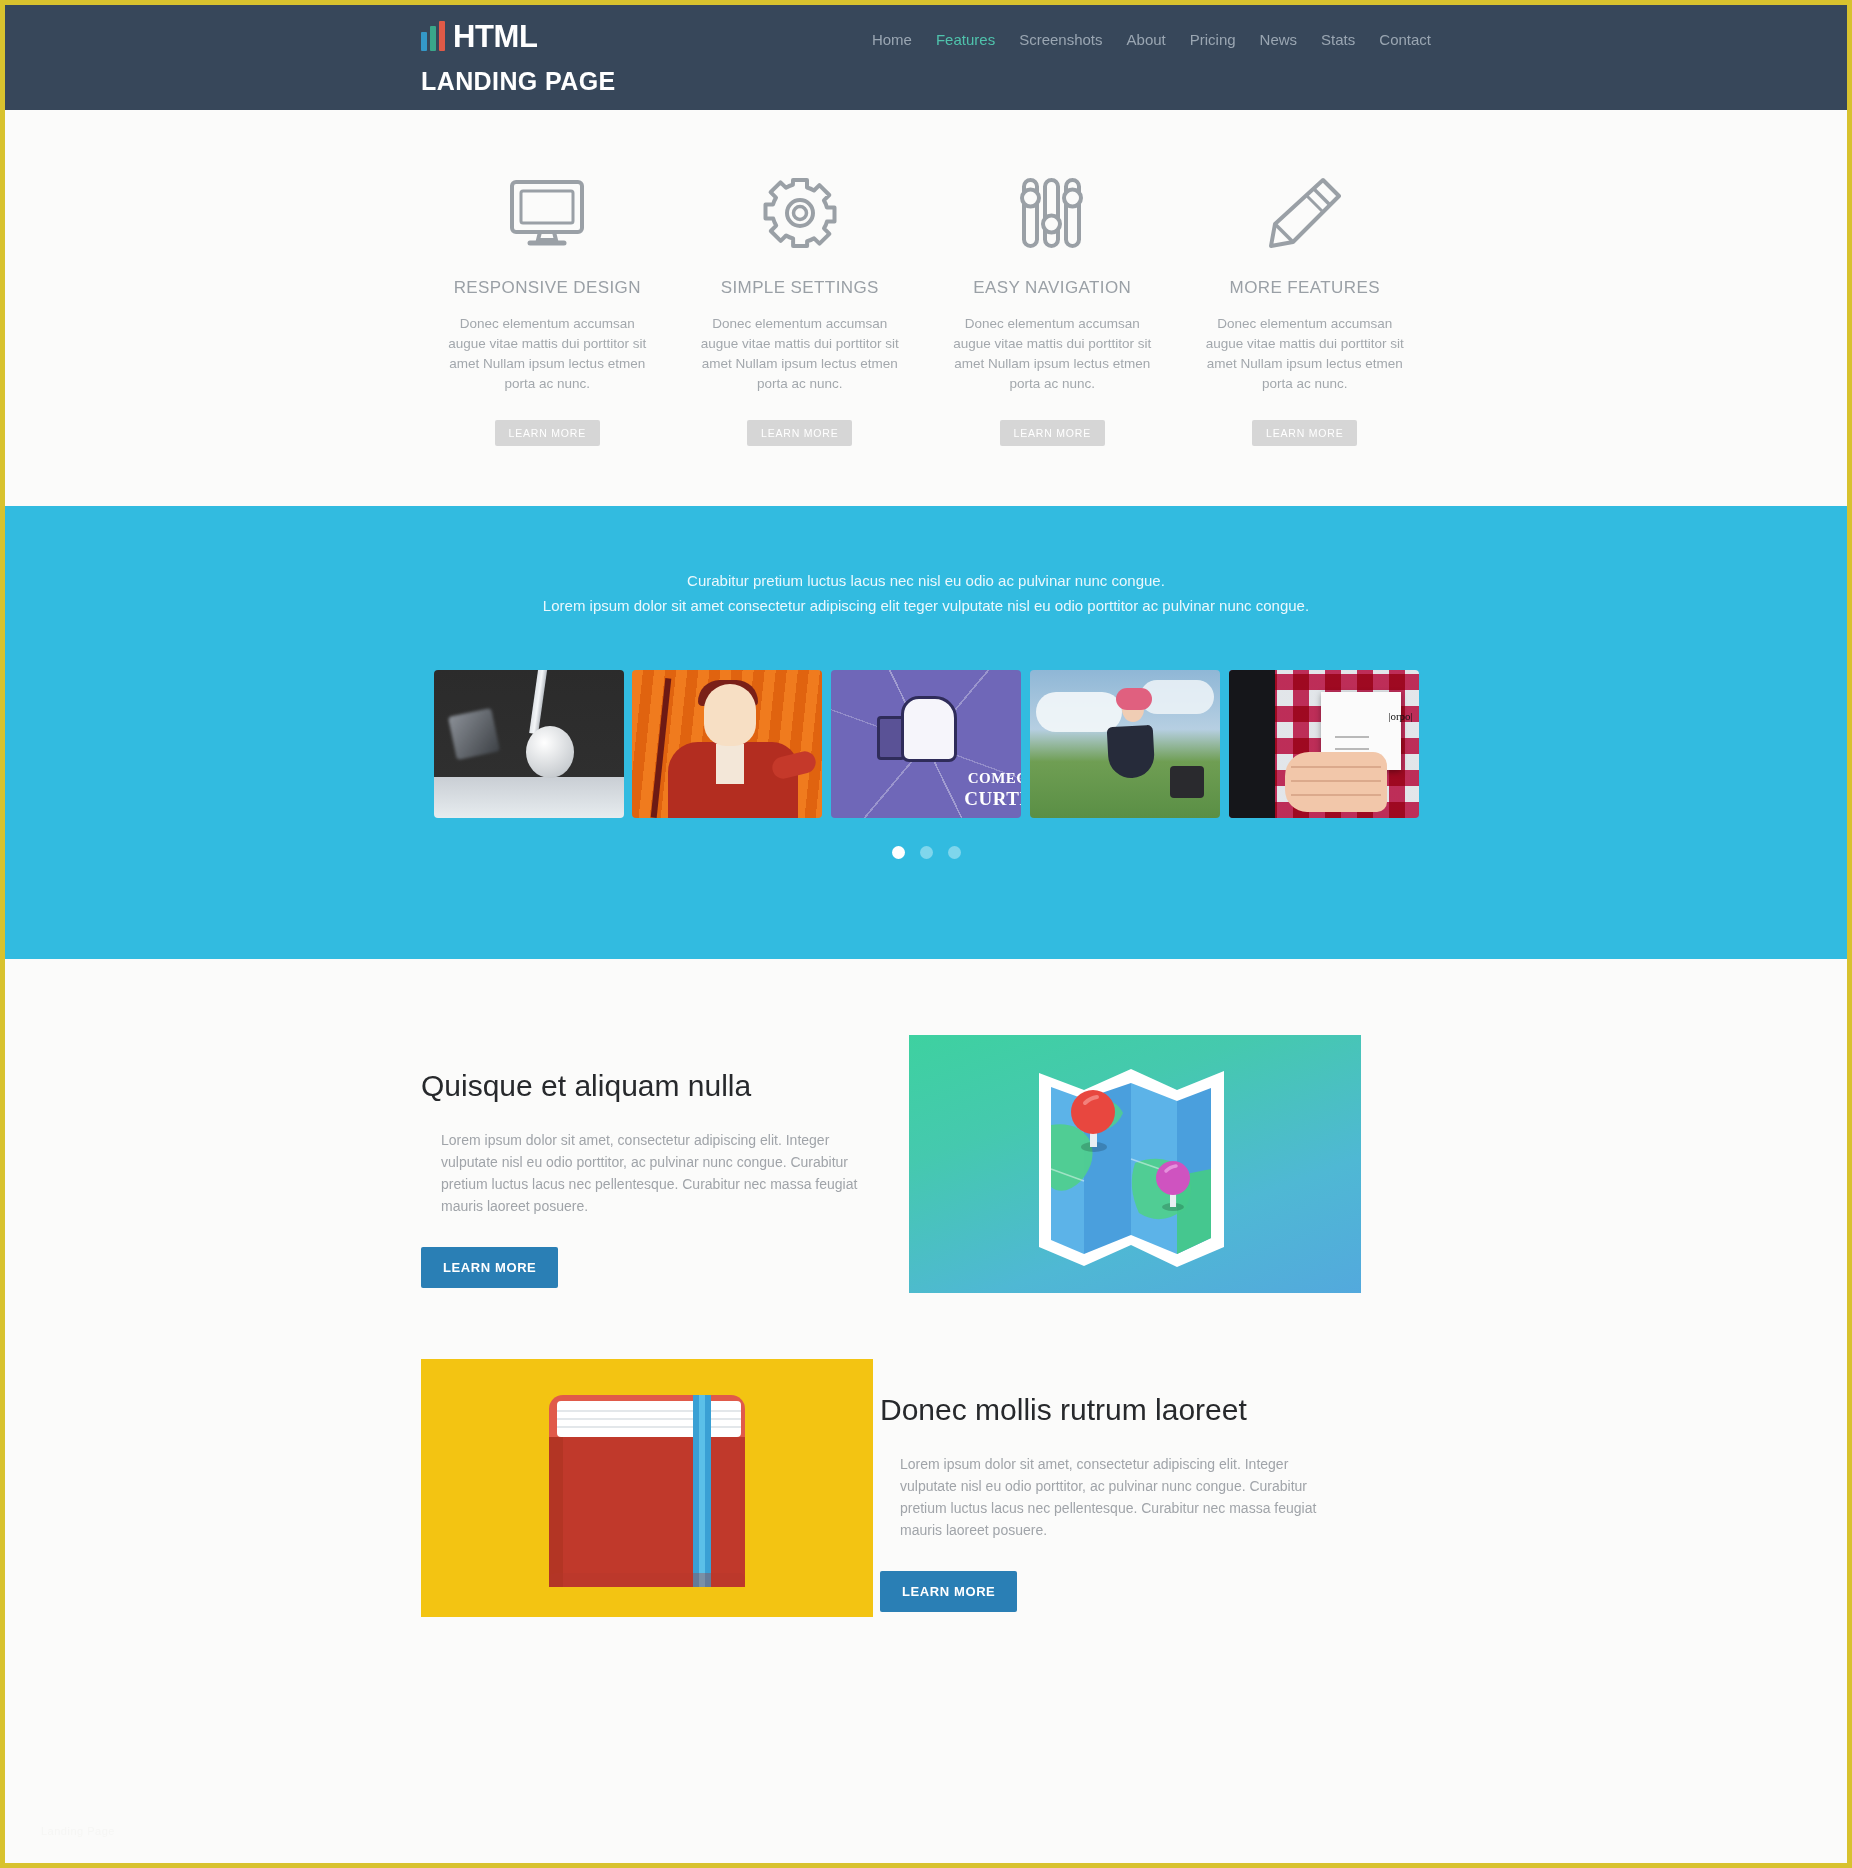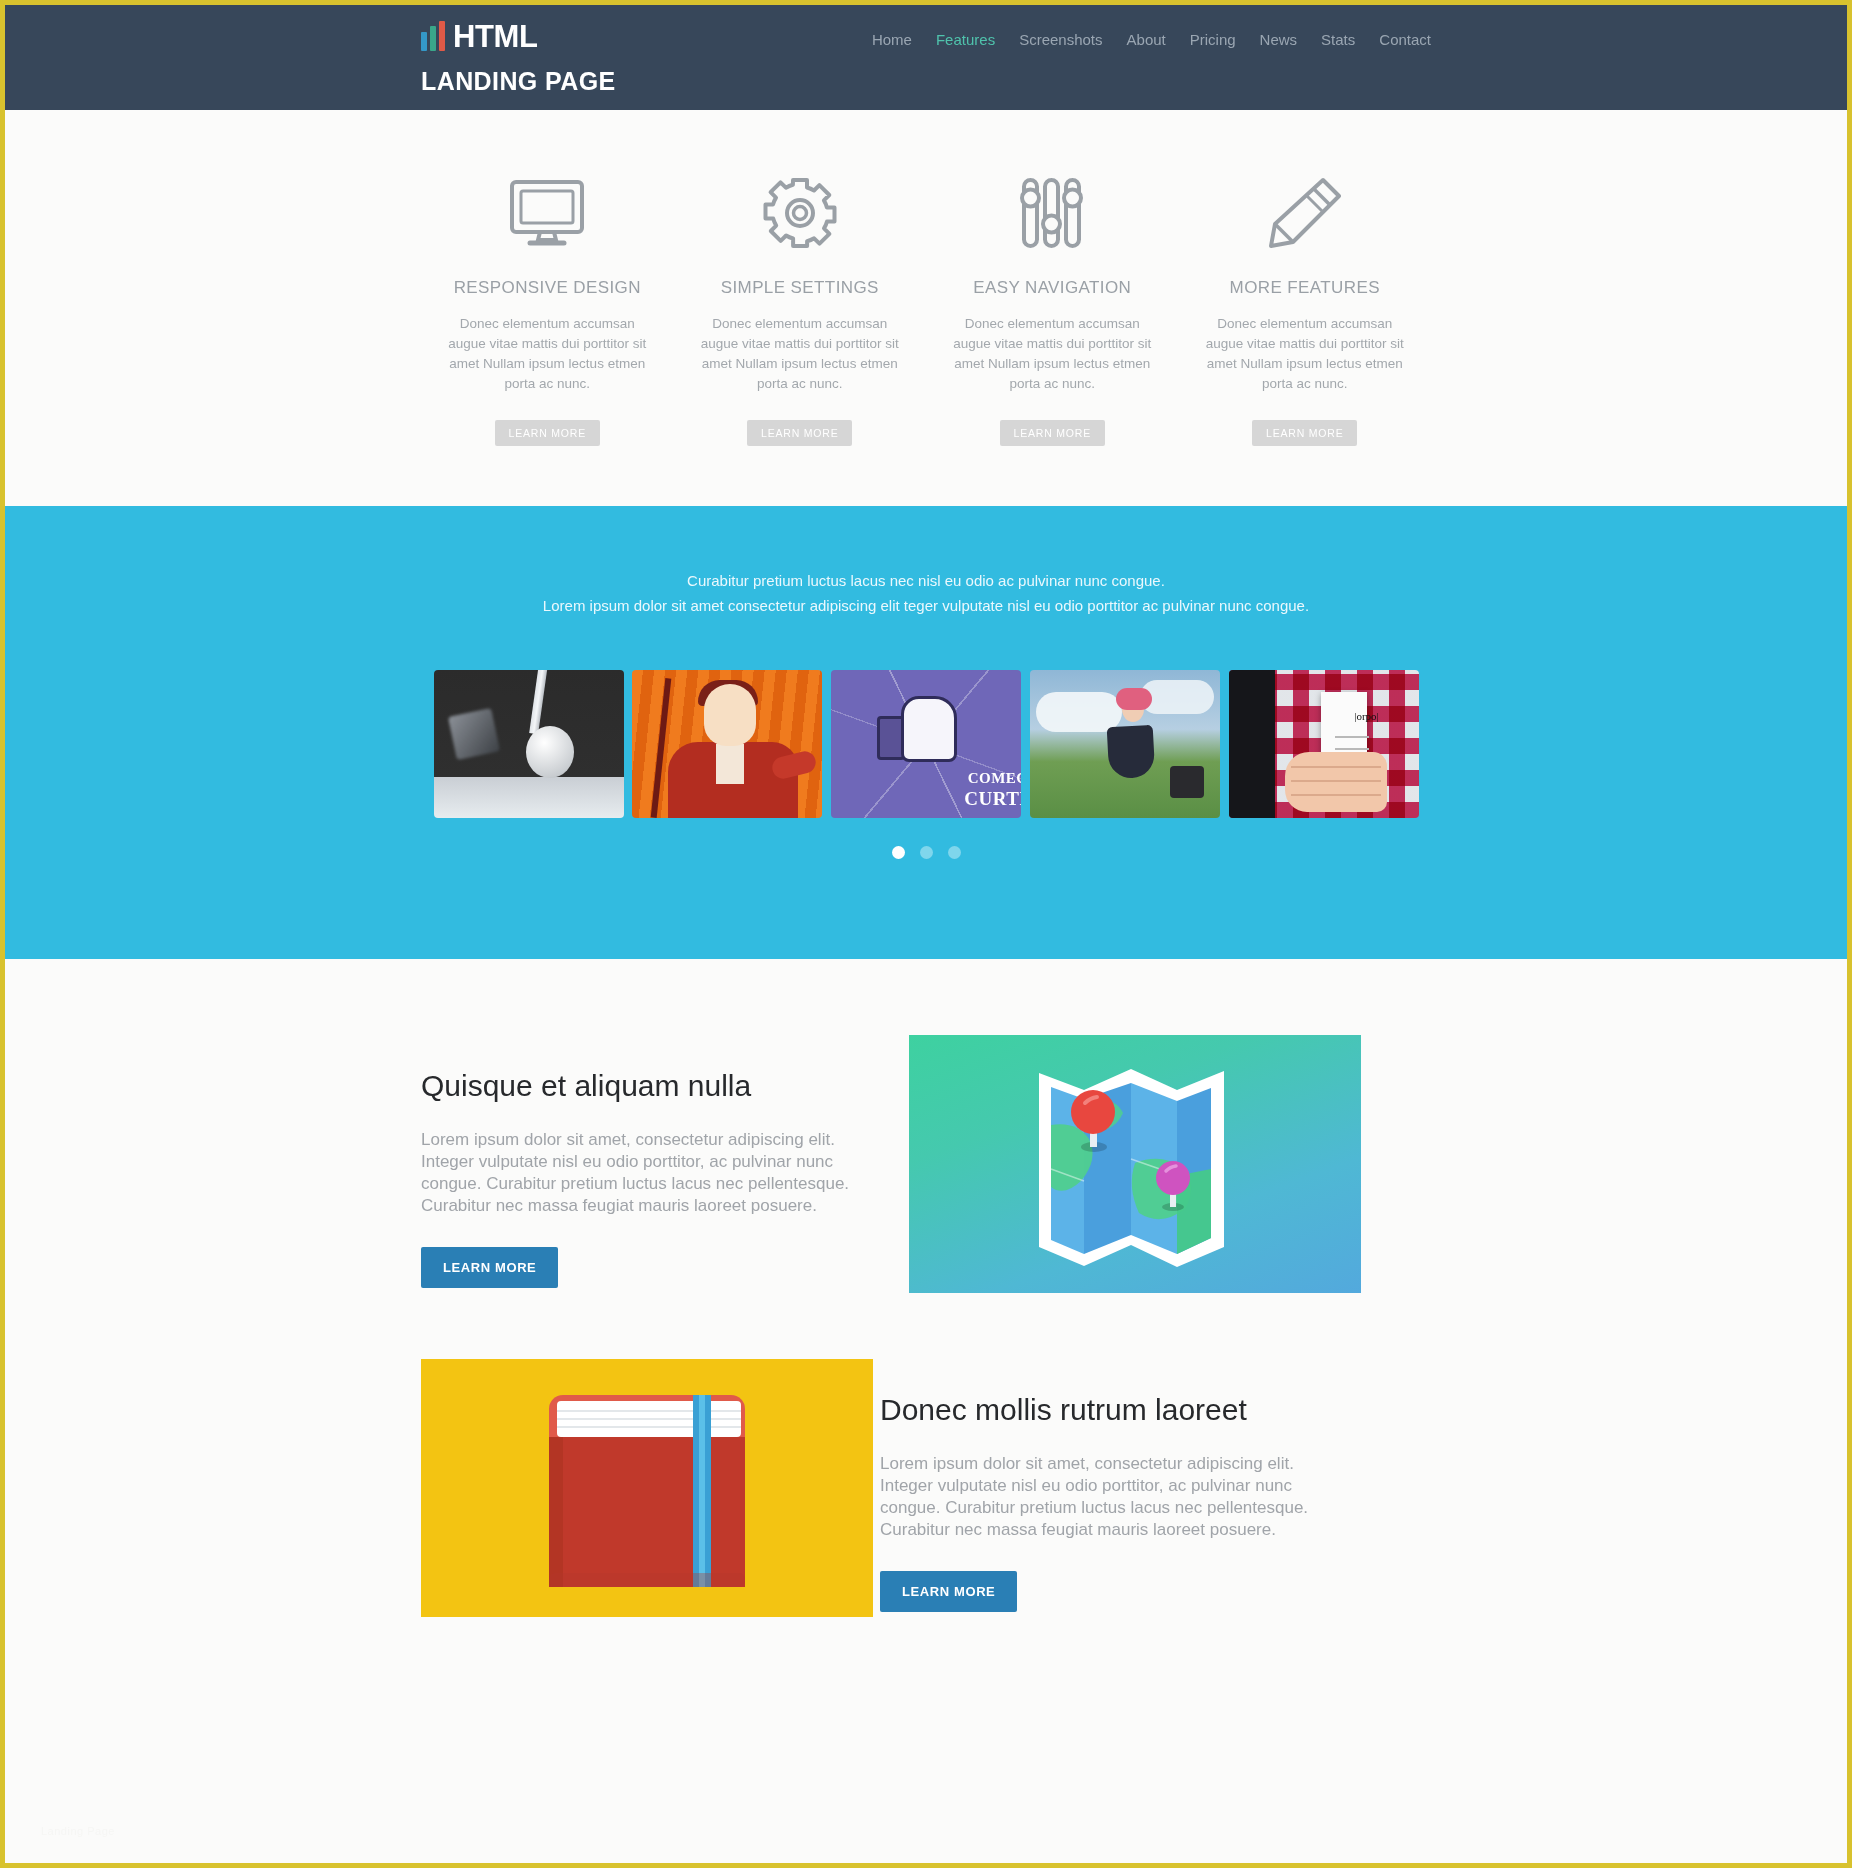--- a/index.html
+++ b/index.html
@@ -266,21 +266,21 @@
     background: #2a2a2e; border-radius: 4px;
   }
   .t-card { background: repeating-linear-gradient(0deg,#c9305c 0 16px,#f0f2f4 16px 32px),
                         repeating-linear-gradient(90deg,#c9305c 0 16px,#f0f2f4 16px 32px);
             background-blend-mode: multiply; }
   .t-card .dark {
     position: absolute; left: 0; top: 0; width: 46px; height: 100%;
     background: #15161a;
   }
   .t-card .biz {
-    position: absolute; left: 92px; top: 22px; width: 46px; height: 78px;
+    position: absolute; left: 92px; top: 22px; width: 80px; height: 78px;
     background: #fbfbfb; box-shadow: 0 2px 6px rgba(0,0,0,.35);
   }
   .t-card .biz .bt {
     position: absolute; top: 18px; width: 100%; text-align: center;
     font-family: "Liberation Serif", serif; font-size: 11px; color: #111;
   }
   .t-card .biz .bl {
     position: absolute; left: 14px; width: 34px; height: 2px; background: #b9b9b9;
   }
   .t-card .hand {
@@ -307,23 +307,24 @@
   .col-text { width: 452px; padding-top: 34px; }
   .col-media { width: 452px; }
   .content-title {
     font-size: 30px;
     font-weight: normal;
     color: #27292c;
     margin-bottom: 26px;
   }
   .content-text {
     color: #a0a4a9;
-    font-size: 17px;
+    font-size: 14px;
     line-height: 22px;
     margin-bottom: 30px;
+    margin-left: 20px;
   }
   .btn-primary {
     display: inline-block;
     background: #2a7fb5;
     color: #ffffff;
     font-size: 13px;
     font-weight: bold;
     letter-spacing: 0.6px;
     padding: 13px 22px;
     border: none;

